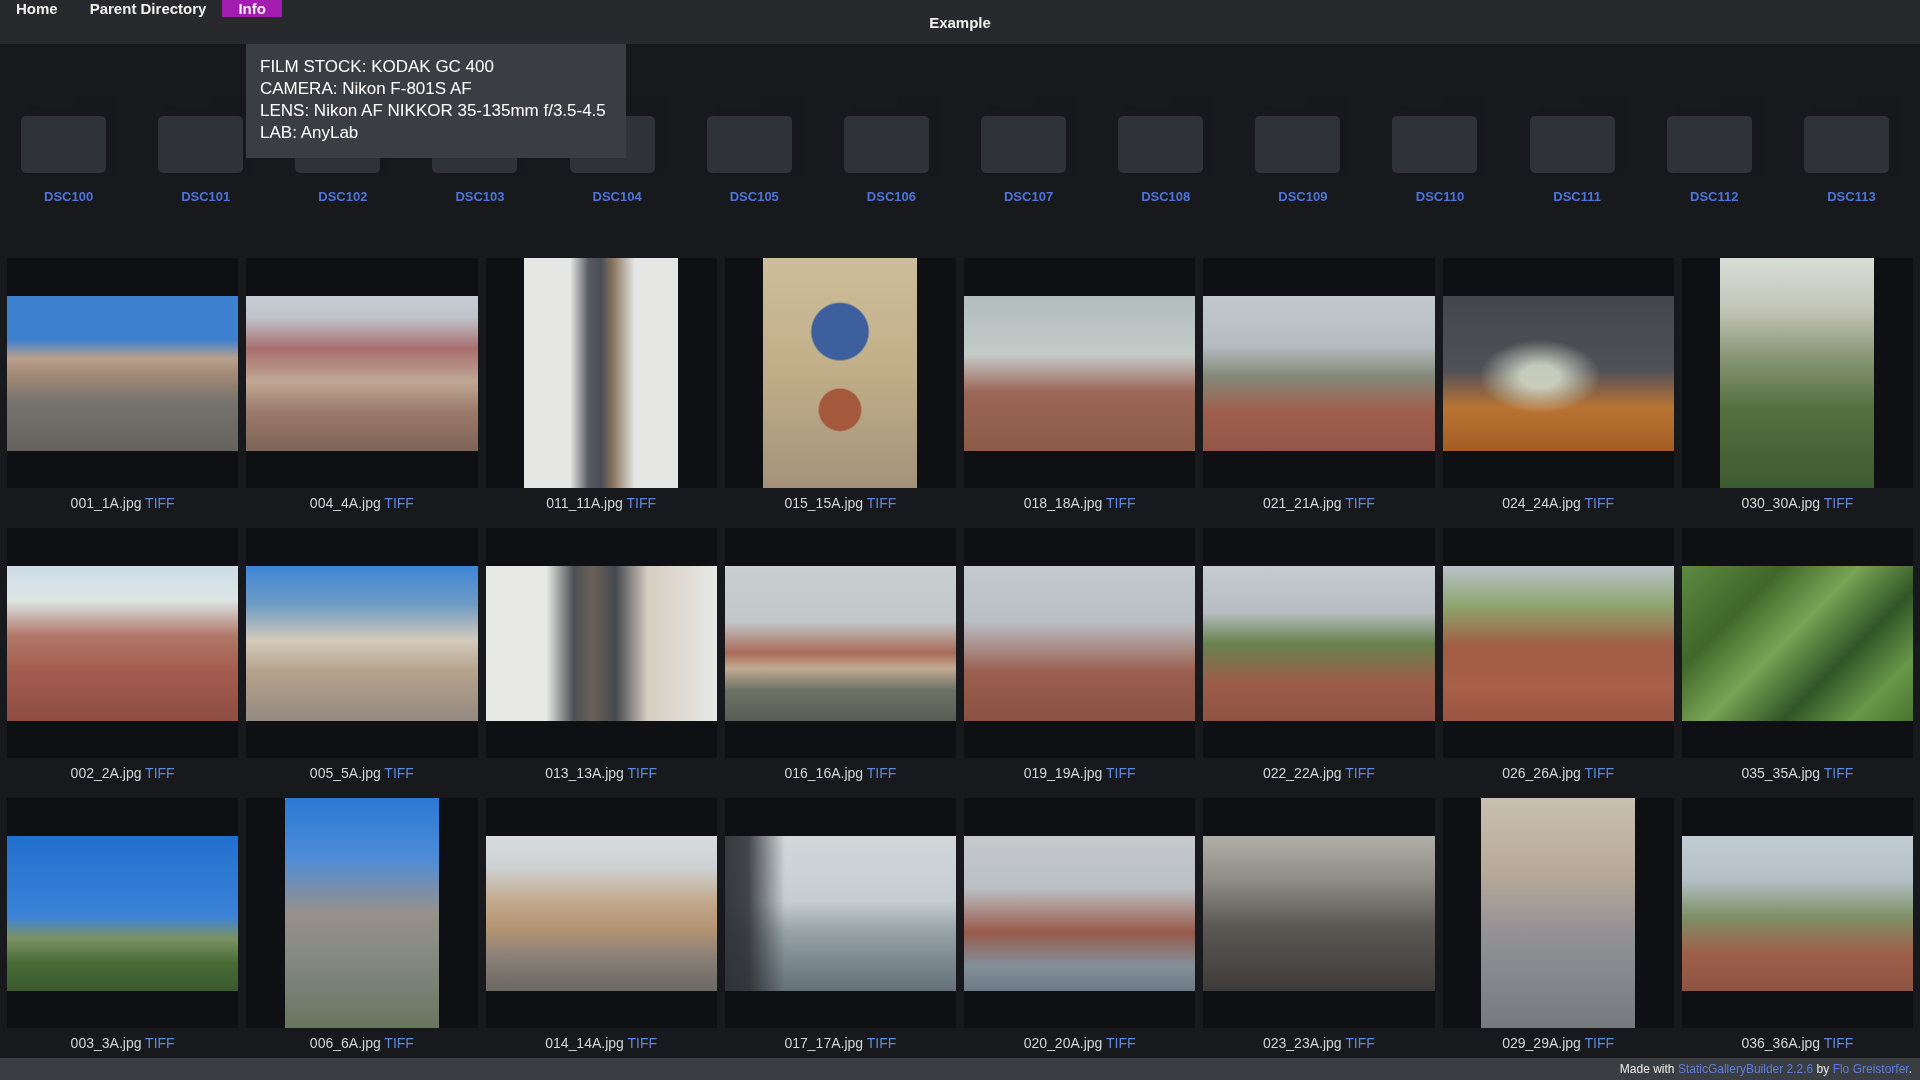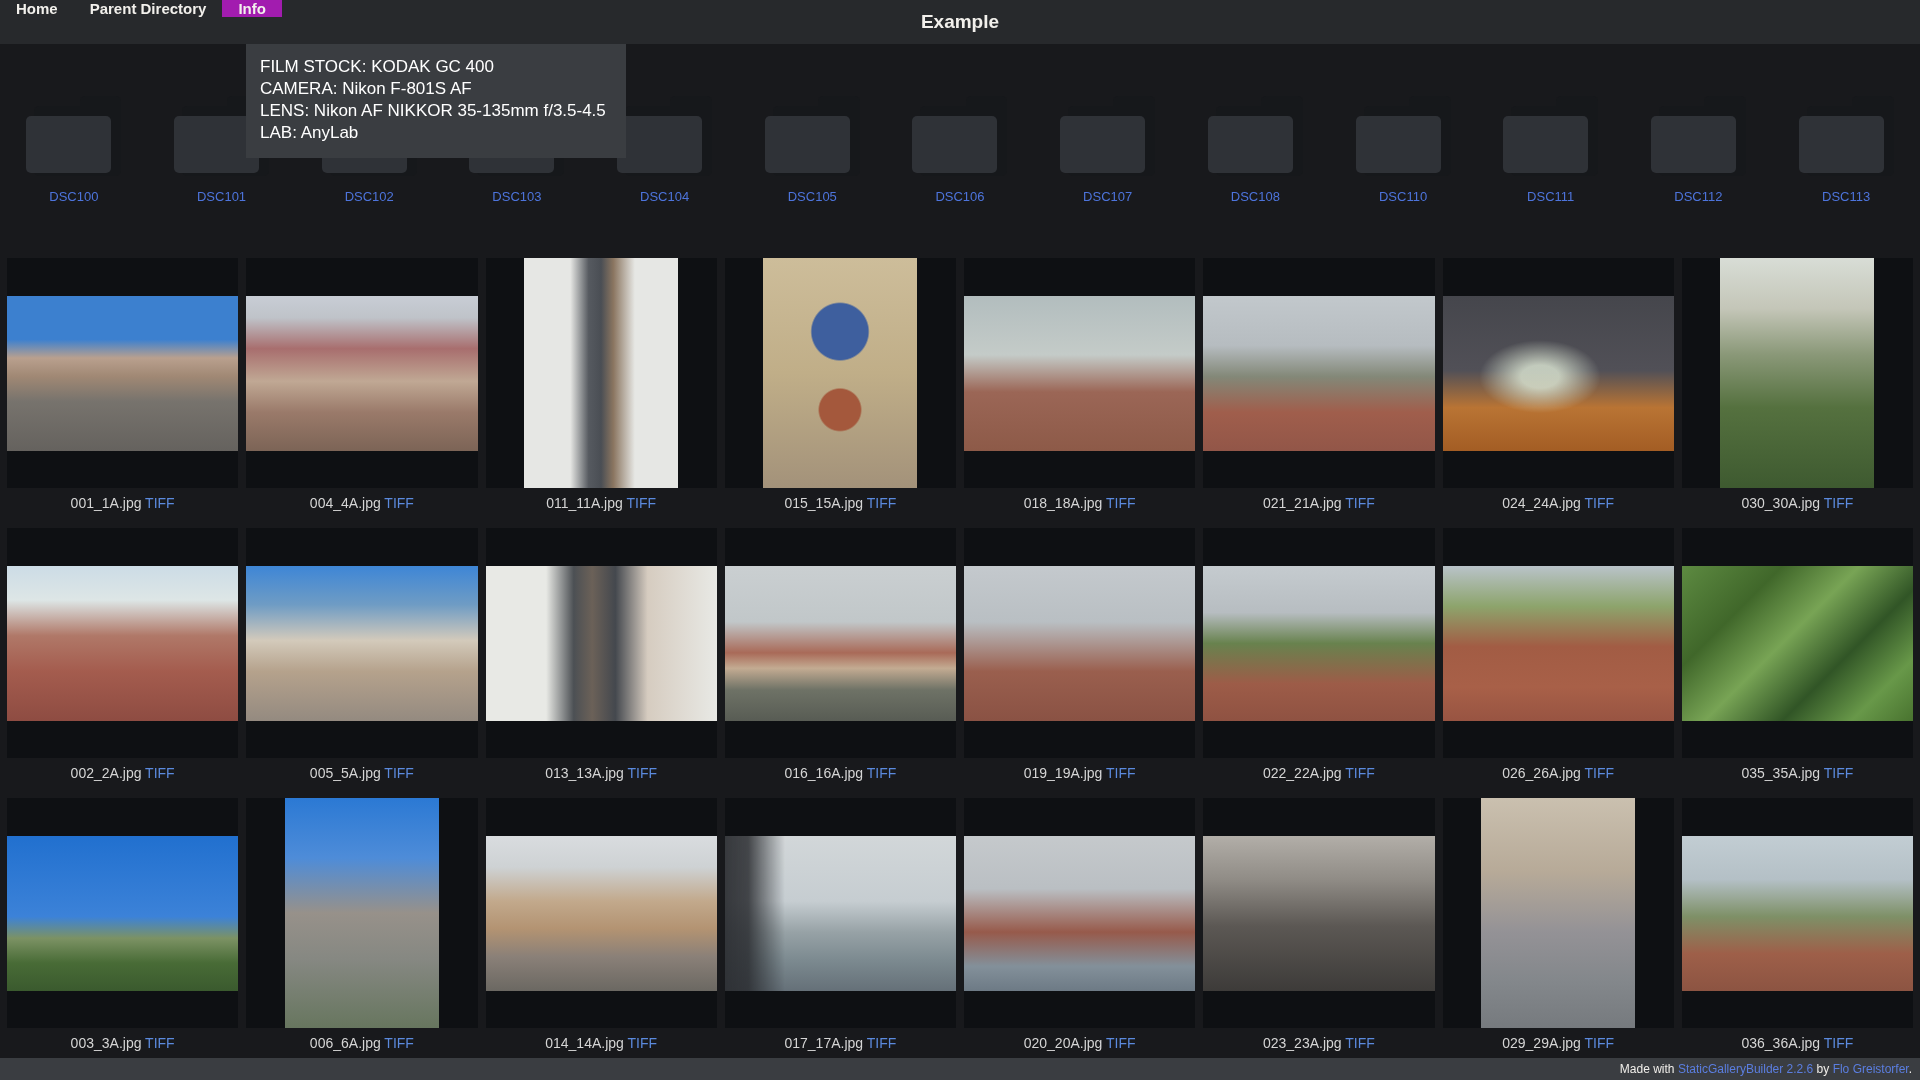--- a/index.html
+++ b/index.html
@@ -30,21 +30,21 @@
     text-decoration: none;
     cursor: pointer;
     white-space: nowrap;
   }
   .nav-item.active { background: #a21caf; }
   .page-title {
     position: absolute;
     left: 0; right: 0; top: 0;
     height: 44px;
     display: flex; align-items: center; justify-content: center;
-    color: #f2f0ec; font-size: 19px; font-weight: bold;
+    color: #f2f0ec; font-size: 15px; font-weight: bold;
     pointer-events: none;
   }
 
   
   .info-panel {
     position: absolute;
     left: 246px; top: 44px;
     min-width: 380px;
     width: max-content;
     background: #3a3d41;
@@ -74,21 +74,21 @@
   .folder-tab {
     position: absolute; right: 0; top: 0; width: 44%; height: 24px;
     background: #16181b; border-radius: 5px 5px 0 0;
   }
   .folder-front {
     position: absolute; left: 0; right: 10px; top: 20px; bottom: 3px;
     background: #2f3237; border-radius: 5px;
   }
   .folder-label {
     margin-top: 13px;
-    font-size: 13px; font-weight: normal;
+    font-size: 13px; font-weight: bold;
     color: #4d74dc;
     text-decoration: none;
   }
 
   
   .grid {
     margin-top: 54px;
     padding: 0 7px;
     display: grid;
     grid-template-columns: repeat(8, 1fr);
@@ -224,20 +224,28 @@
       <span class="folder-front"></span>
     </span>
     <span class="folder-label">DSC108</span>
   </a>
     <a class="folder-cell">
     <span class="folder-icon">
       <span class="folder-back"></span>
       <span class="folder-tab"></span>
       <span class="folder-front"></span>
     </span>
+    <span class="folder-label">DSC109</span>
+  </a>
+    <a class="folder-cell">
+    <span class="folder-icon">
+      <span class="folder-back"></span>
+      <span class="folder-tab"></span>
+      <span class="folder-front"></span>
+    </span>
     <span class="folder-label">DSC110</span>
   </a>
     <a class="folder-cell">
     <span class="folder-icon">
       <span class="folder-back"></span>
       <span class="folder-tab"></span>
       <span class="folder-front"></span>
     </span>
     <span class="folder-label">DSC111</span>
   </a>

